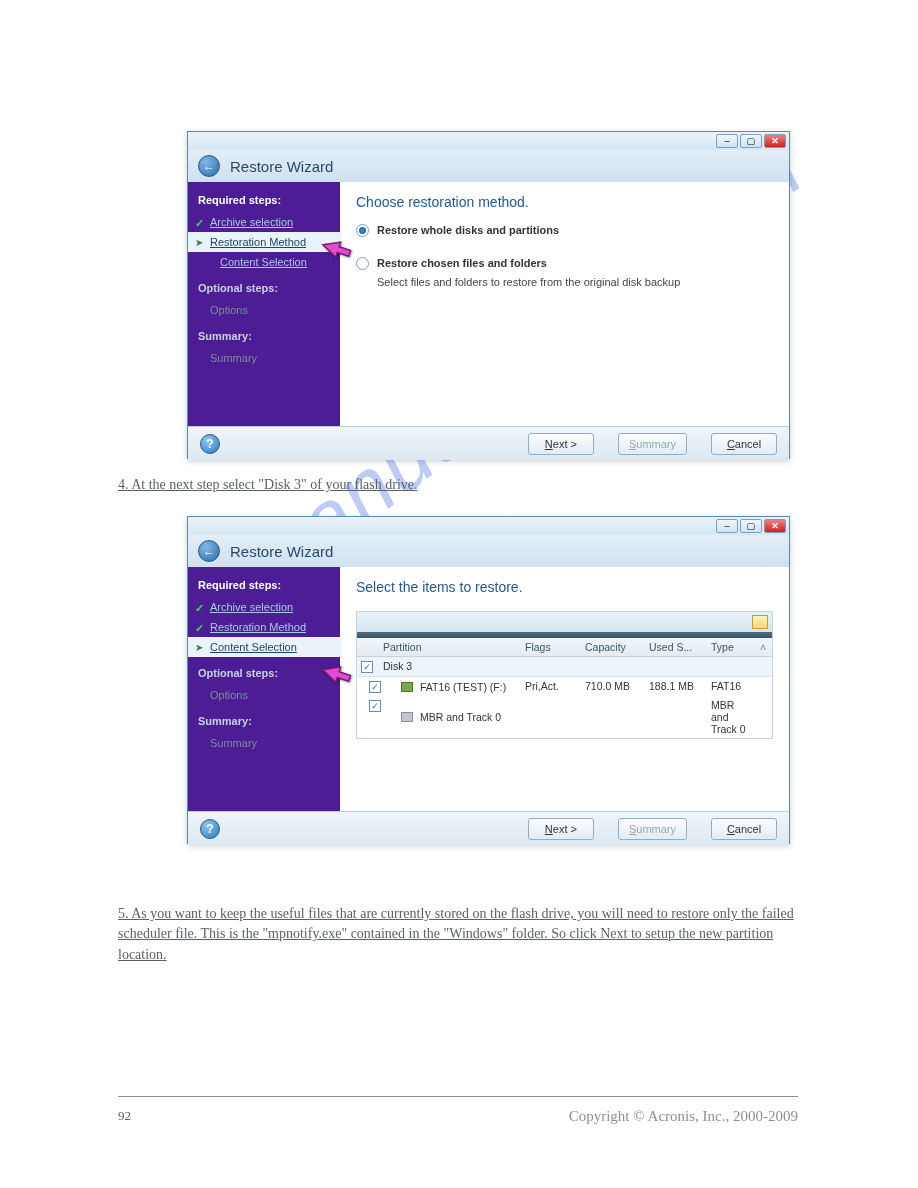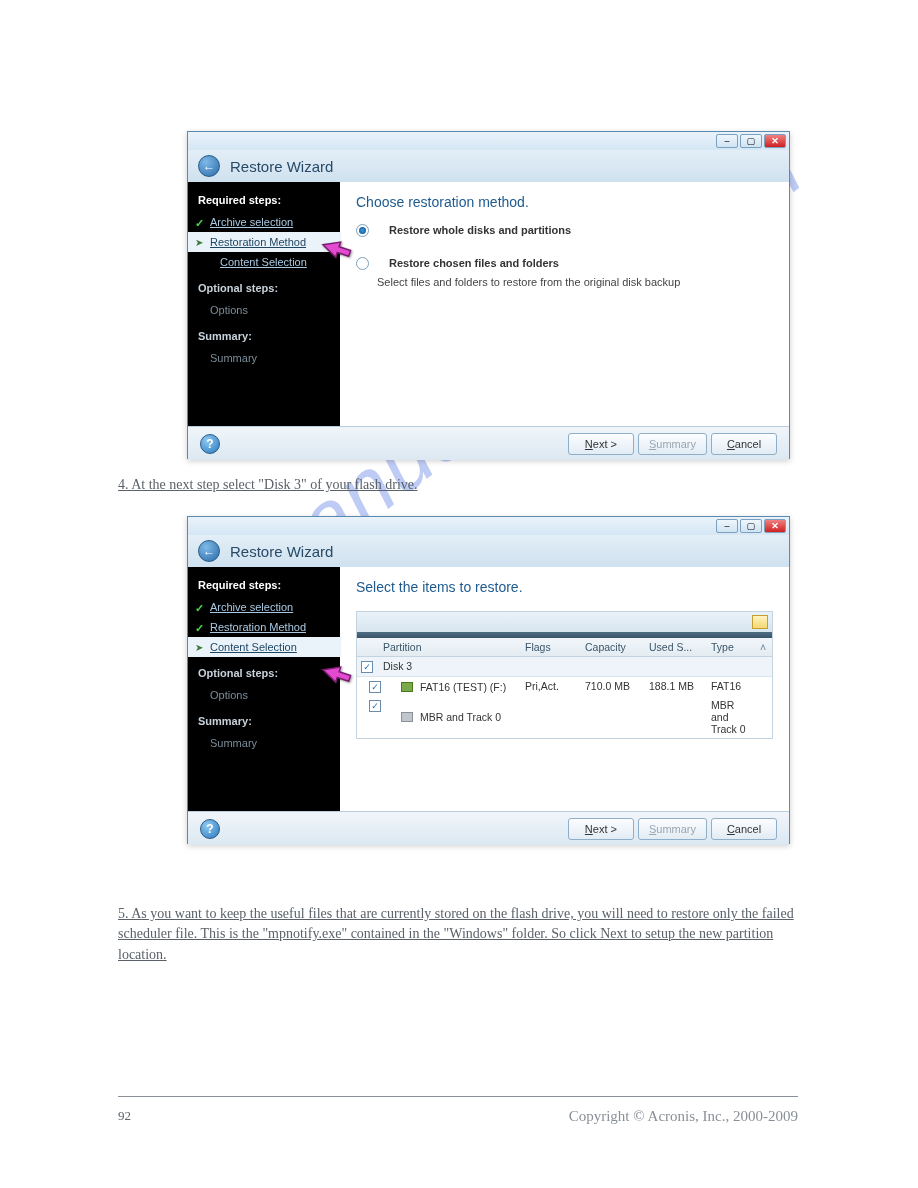--- a/index.html
+++ b/index.html
@@ -45,42 +45,42 @@
     width:22px; height:22px; border-radius:50%;
     background: radial-gradient(circle at 35% 30%, #7fb9e8, #2a6aa8);
     border:1px solid #2a5c88;
     display:flex;align-items:center;justify-content:center;
     margin-right:10px; color:#fff; font-size:12px;
   }
 
   .body-area { display:flex; height:244px; }
   .sidebar {
     width:152px;
-    background:#000000;
+    background:#4c1d95;
     color:#cbd7e0;
     padding:8px 0;
     font-size:11px;
   }
   .sb-head { color:#fff; font-weight:bold; padding:4px 10px 6px; }
   .sb-item { padding:4px 10px 4px 22px; position:relative; }
   .sb-item.link { color:#a9c9e2; text-decoration:underline; cursor:pointer; }
   .sb-item.current {
     background:#eaf3f9;
     color:#1d4564;
     text-decoration:underline;
     margin-right:-1px;
   }
   .sb-item.dim { color:#7b8c99; }
   .check { position:absolute; left:7px; top:5px; color:#4bd24b; font-weight:bold; font-size:11px; }
   .arrow { position:absolute; left:7px; top:5px; color:#3a7a3a; font-size:10px; }
 
   .content { flex:1; padding:12px 16px; color:#333; position:relative; }
   .content h3 { color:#1e5a8f; font-weight:normal; font-size:14px; margin-bottom:14px; }
 
-  .radio-row { display:flex; align-items:flex-start; gap:20px; margin:6px 0; }
+  .radio-row { display:flex; align-items:flex-start; gap:8px; margin:6px 0; }
   .radio { width:13px; height:13px; border:1px solid #7a9fbf; border-radius:50%; background:#fff; flex:none; display:flex;align-items:center;justify-content:center; }
   .radio.sel::after { content:""; width:7px; height:7px; border-radius:50%; background:radial-gradient(circle,#3a9ad9,#0a4b8a); }
   .radio-row strong { font-weight:bold; }
   .radio-desc { margin-left:21px; color:#444; font-size:11px; }
 
   .footer {
     height:34px;
     background: linear-gradient(#f0f5fa,#dce8f2);
     border-top:1px solid #b8cede;
     display:flex; align-items:center;
@@ -90,21 +90,21 @@
     width:20px; height:20px; border-radius:50%;
     background:radial-gradient(circle at 35% 30%, #8fc9f0,#2a78c0);
     border:1px solid #2a5c88; color:#fff; font-weight:bold;
     display:flex;align-items:center;justify-content:center; font-size:12px;
   }
   .footer-spacer { flex:1; }
   .wbtn {
     height:22px; min-width:66px;
     background:linear-gradient(#fcfdff,#e2ecf4);
     border:1px solid #8faec8; border-radius:3px;
-    padding:0 10px; margin-left:4px;
+    padding:0 10px; margin-left:24px;
     font-size:11px; color:#333;
   }
   .wbtn.dis { color:#9aa6b0; }
   .u { text-decoration:underline; }
 
   
   .pointer {
     position:absolute; width:32px; height:26px;
     filter: drop-shadow(1px 1px 1px rgba(0,0,0,0.4));
     pointer-events:none;

